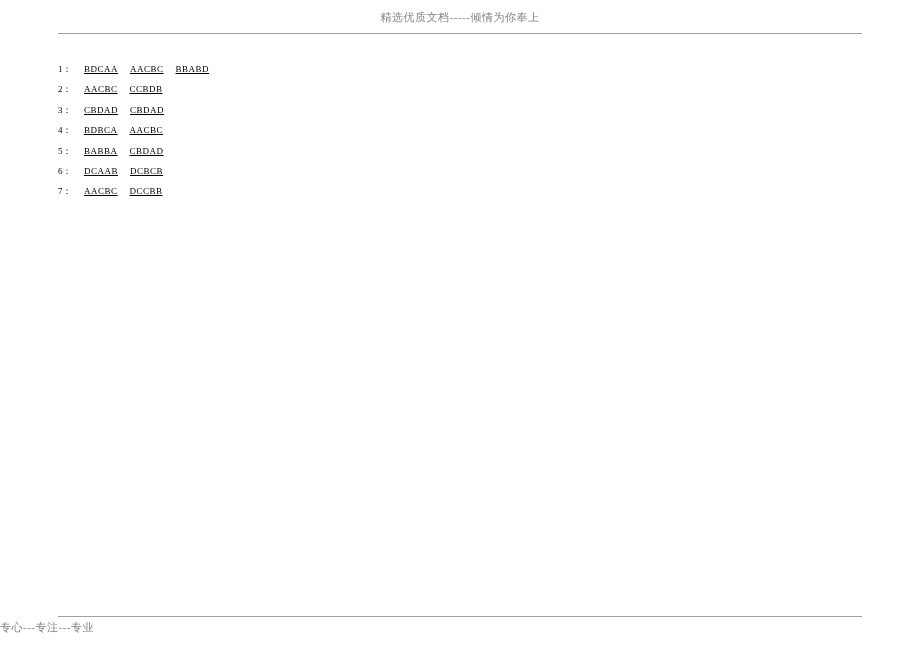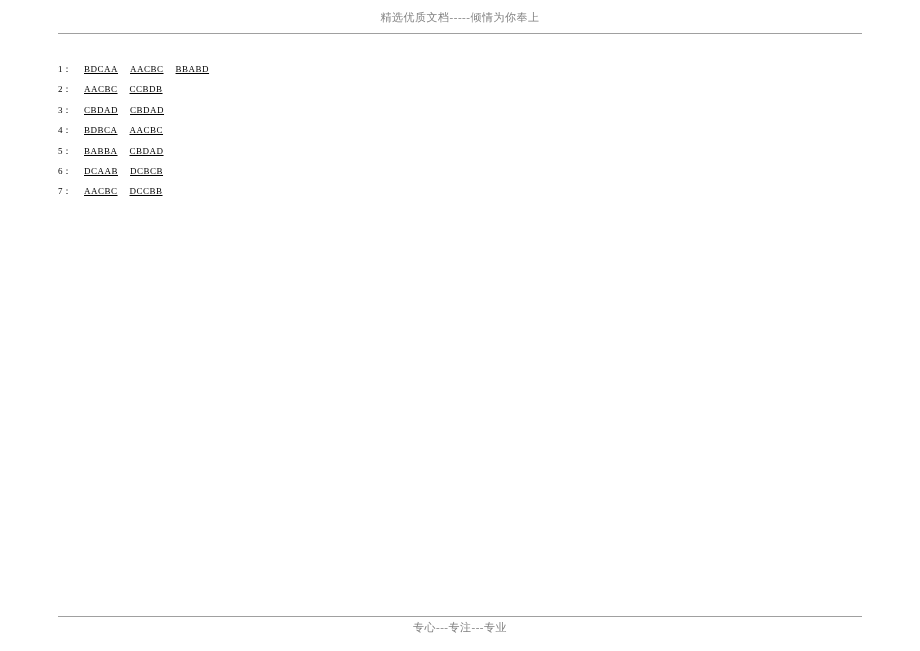--- a/index.html
+++ b/index.html
@@ -51,21 +51,21 @@
       text-decoration: underline;
     }
     .group-space {
       width: 12px;
     }
     .footer {
       position: absolute;
       bottom: 16px;
       left: 0;
       right: 0;
-      text-align: center;
+      text-align: left;
       font-size: 11px;
       color: #808080;
       letter-spacing: 0.5px;
     }
     .divider-bottom {
       position: absolute;
       bottom: 34px;
       left: 58px;
       right: 58px;
       border: none;

